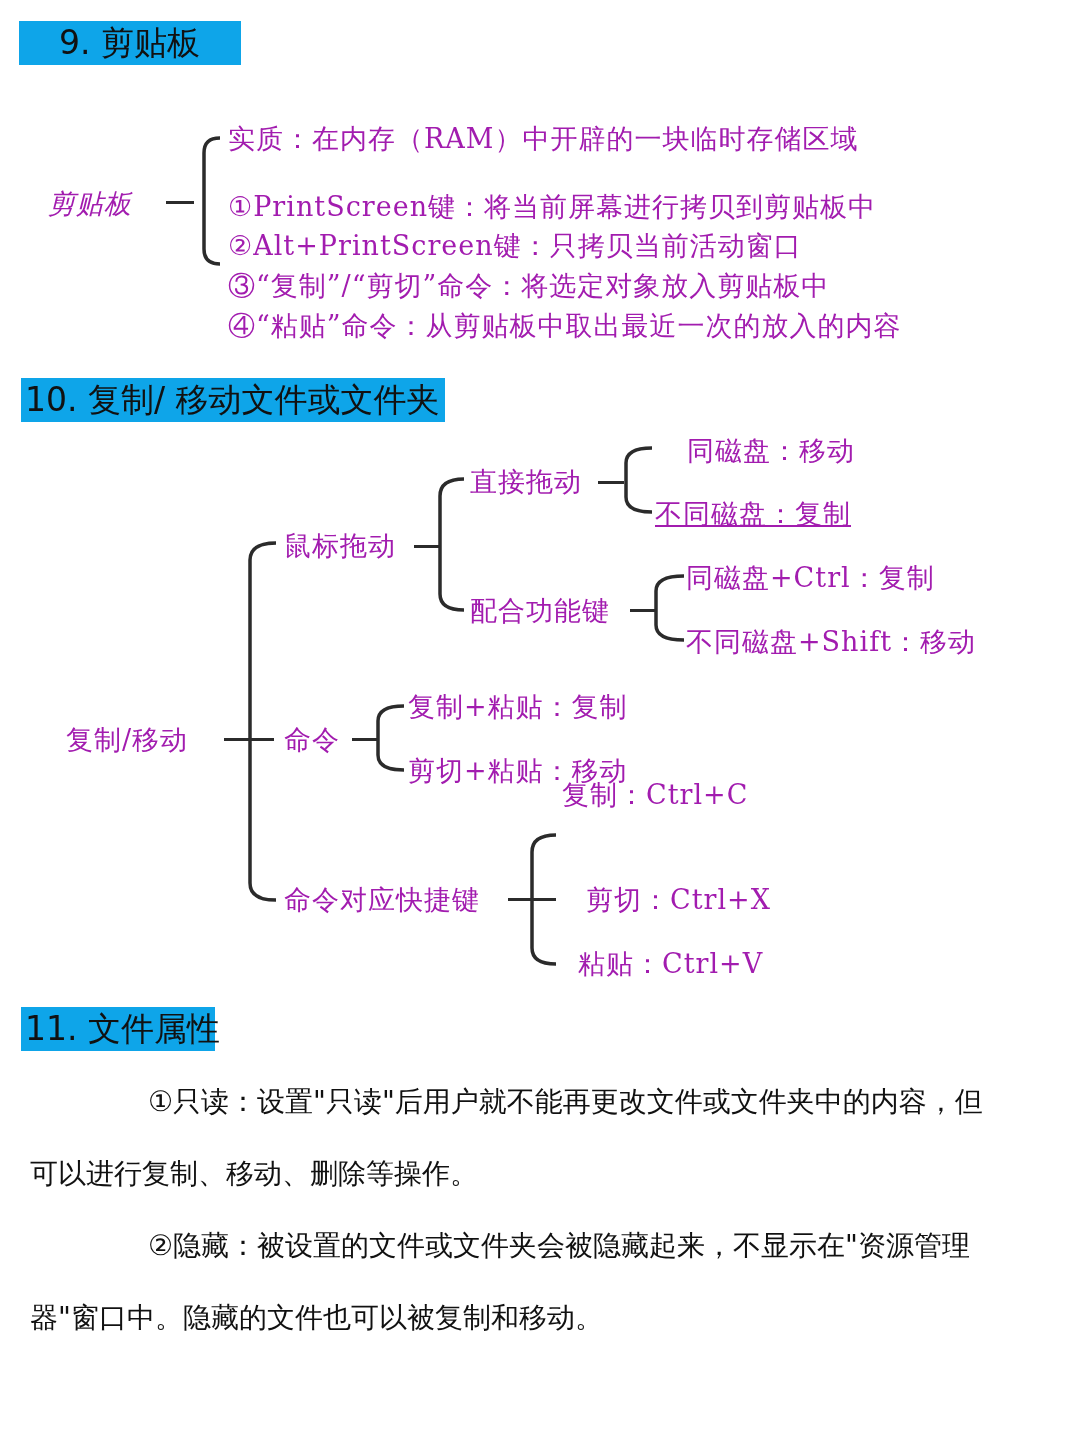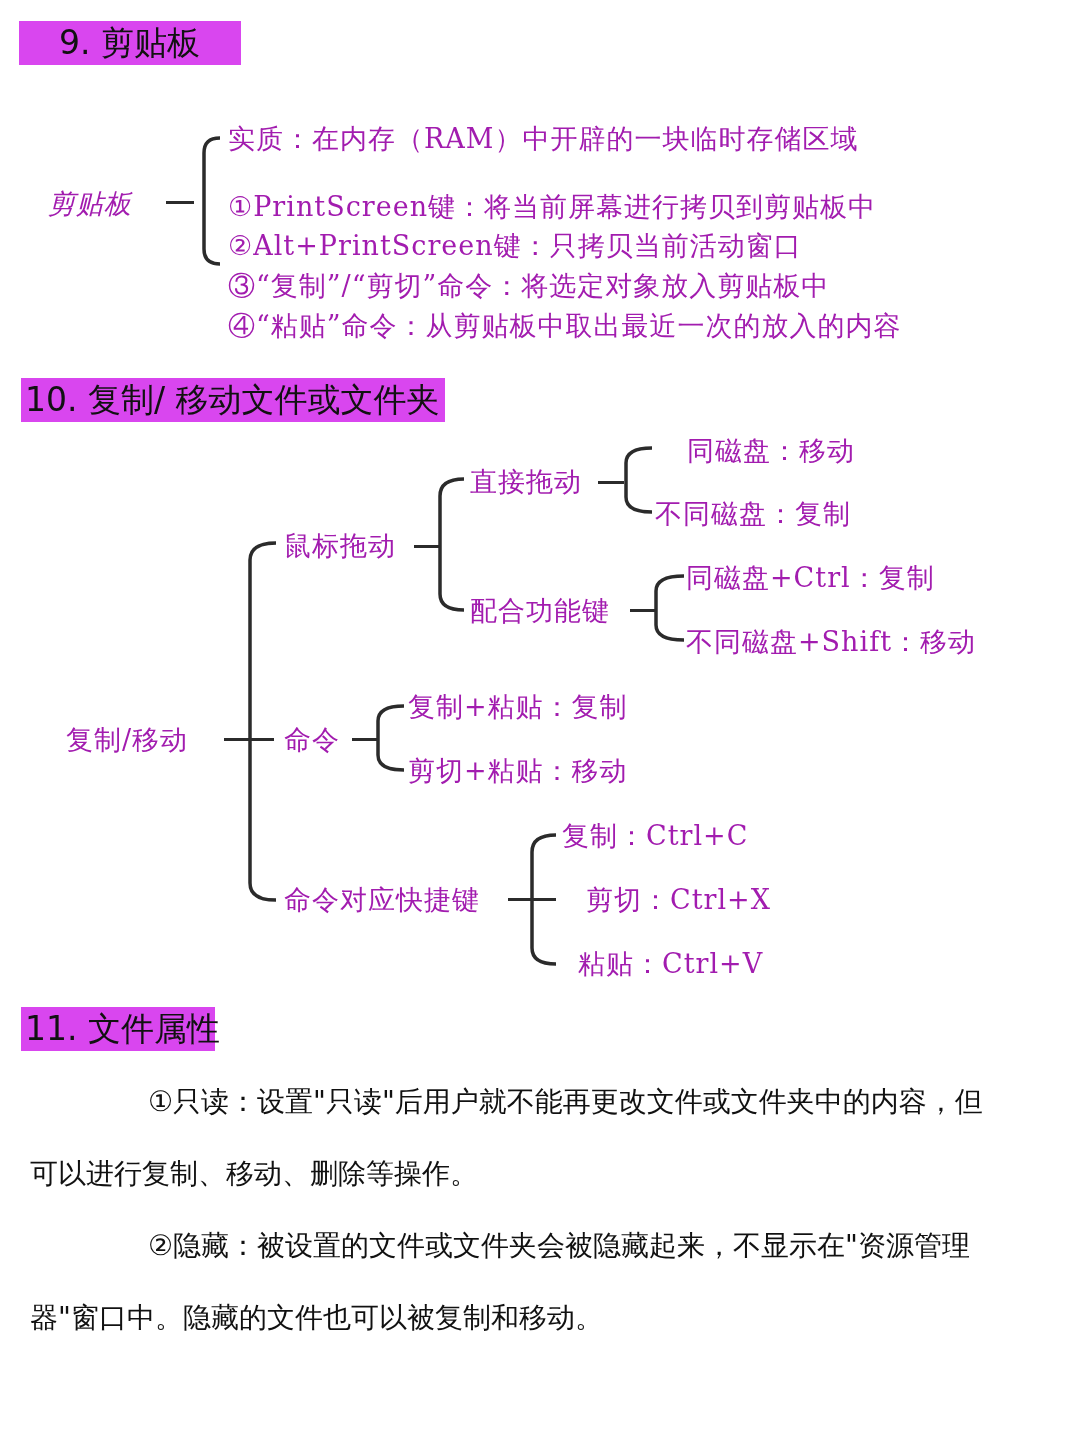--- a/index.html
+++ b/index.html
@@ -1,18 +1,18 @@
 <!DOCTYPE html>
 <html><head>
 <meta charset="utf-8">
 <style>
   html, body { margin: 0; padding: 0; background: #ffffff; }
   body { width: 1080px; height: 1440px; position: relative; overflow: hidden;
          font-family: "DejaVu Sans", "Liberation Sans", sans-serif; color: #111; }
-  .hl { position: absolute; background: #d946ef; height: 44px; line-height: 44px;
+  .hl { position: absolute; background: #0ea5e9; height: 44px; line-height: 44px;
         font-size: 33px; color: #111; white-space: nowrap; }
   .serif { font-family: "DejaVu Serif", "Liberation Serif", serif; color: #a21caf; font-size: 27px;
            position: absolute; white-space: nowrap; line-height: 32px; letter-spacing: 1px; }
   .line { position: absolute; background: #2b2b2b; }
   svg.br { position: absolute; overflow: visible; }
   .para { position: absolute; font-size: 28px; color: #111; white-space: nowrap; line-height: 36px; }
 </style>
 </head>
 <body>
 
@@ -46,21 +46,21 @@
 <svg class="br" style="left:432px; top:476px;" width="40" height="140">
   <path d="M32 3 Q8 3 8 20 L8 118 Q8 134 32 134" fill="none" stroke="#2b2b2b" stroke-width="3.5"></path>
 </svg>
 
 <div class="serif" style="left:470px; top:466px;">直接拖动</div>
 <div class="line" style="left:598px; top:481px; width:26px; height:3px;"></div>
 <svg class="br" style="left:616px; top:445px;" width="40" height="75">
   <path d="M36 3 Q10 3 10 18 L10 52 Q10 67 36 67" fill="none" stroke="#2b2b2b" stroke-width="3.5"></path>
 </svg>
 <div class="serif" style="left:655px; top:435px;margin-left:32px;">同磁盘：移动</div>
-<div class="serif" style="left:655px; top:498px;">不同磁盘：复制</div>
+<div class="serif" style="left:655px; top:498px;text-decoration:underline;">不同磁盘：复制</div>
 
 <div class="serif" style="left:470px; top:595px;">配合功能键</div>
 <div class="line" style="left:630px; top:609px; width:26px; height:3px;"></div>
 <svg class="br" style="left:646px; top:573px;" width="44" height="75">
   <path d="M38 3 Q10 3 10 18 L10 52 Q10 67 38 67" fill="none" stroke="#2b2b2b" stroke-width="3.5"></path>
 </svg>
 <div class="serif" style="left:686px; top:562px;">同磁盘+Ctrl：复制</div>
 <div class="serif" style="left:686px; top:626px;">不同磁盘+Shift：移动</div>
 
 <div class="serif" style="left:284px; top:724px;">命令</div>
@@ -69,21 +69,21 @@
   <path d="M34 3 Q8 3 8 18 L8 52 Q8 67 34 67" fill="none" stroke="#2b2b2b" stroke-width="3.5"></path>
 </svg>
 <div class="serif" style="left:408px; top:691px;">复制+粘贴：复制</div>
 <div class="serif" style="left:408px; top:755px;">剪切+粘贴：移动</div>
 
 <div class="serif" style="left:284px; top:884px;">命令对应快捷键</div>
 <div class="line" style="left:508px; top:898px; width:48px; height:3px;"></div>
 <svg class="br" style="left:526px; top:832px;" width="40" height="140">
   <path d="M30 3 Q6 3 6 20 L6 116 Q6 132 30 132" fill="none" stroke="#2b2b2b" stroke-width="3.5"></path>
 </svg>
-<div class="serif" style="left:562px; top:820px;">复制：Ctrl+C</div>
+<div class="serif" style="left:562px; top:779px;">复制：Ctrl+C</div>
 <div class="serif" style="left:586px; top:884px;">剪切：Ctrl+X</div>
 <div class="serif" style="left:562px; top:948px;margin-left:16px;">粘贴：Ctrl+V</div>
 
 <div class="hl" style="left:21px; top:1007px; width:190px; padding-left:4px;">
   <span>11. 文件属性</span>
 </div>
 
 <div class="para" style="left:148px; top:1084px;">①只读：设置"只读"后用户就不能再更改文件或文件夹中的内容，但</div>
 <div class="para" style="left:30px; top:1156px;">可以进行复制、移动、删除等操作。</div>
 <div class="para" style="left:148px; top:1228px;">②隐藏：被设置的文件或文件夹会被隐藏起来，不显示在"资源管理</div>

